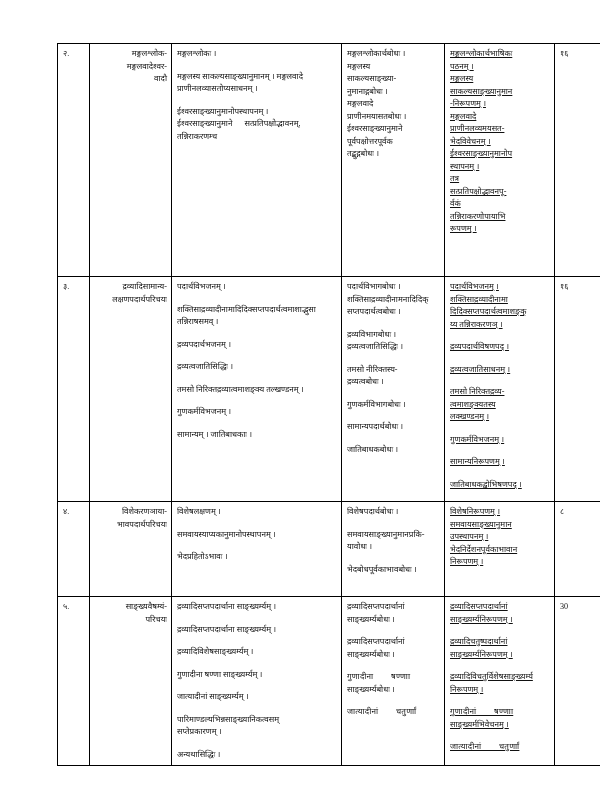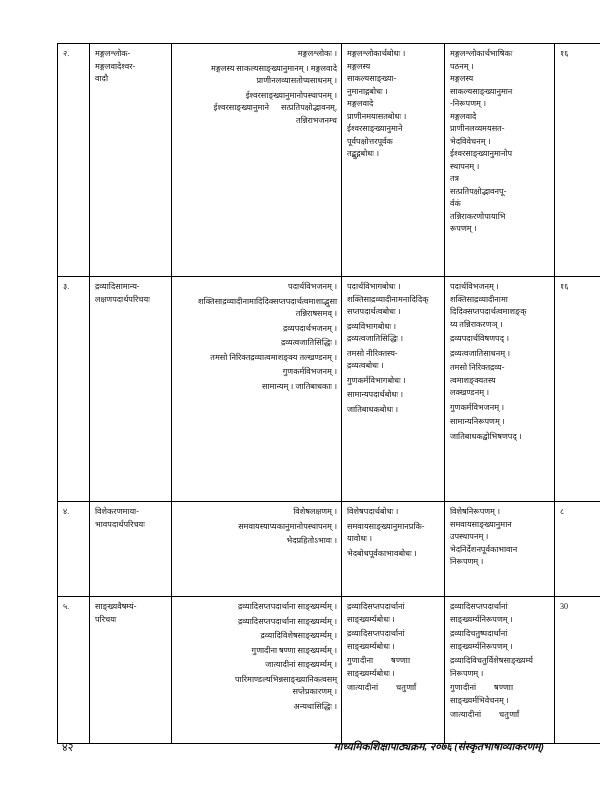--- a/index.html
+++ b/index.html
@@ -32,35 +32,35 @@
   }
   table.syllabus td {
     border: 1px solid #000;
     vertical-align: top;
     padding: 4px 4px 4px 5px;
     font-size: 8.1px;
     line-height: 1.55;
     font-family: "Liberation Serif", "DejaVu Serif", serif;
   }
   .c0 { width: 22px; text-align: left; }
-  .c1 { width: 72px; }
-  .c2 { width: 160px; text-align: right; }
+  .c1 { width: 72px; text-align: right; }
+  .c2 { width: 160px; }
   .c3 { width: 93px; }
-  .c4 { width: 100px; }
+  .c4 { width: 100px; text-decoration: underline; }
   .c5 { width: 40px; text-align: left; }
 
   .cell-line {
     display: block;
     white-space: pre-wrap;
   }
   .cell-line.spread {
     letter-spacing: 0.2px;
   }
   .cell-line.gap {
-    margin-top: 2px;
+    margin-top: 10px;
   }
   .r1 td { height: 224px; }
   .r2 td { height: 216px; }
   .r3 td { height: 86px; }
   .r4 td { height: 138px; }
 
   .footer {
     position: absolute;
     left: 0;
     top: 739px;
@@ -100,21 +100,21 @@
           <span class="cell-line">मङ्गलश्लोक-</span>
           <span class="cell-line">मङ्गलवादेश्वर-</span>
           <span class="cell-line">वादौ</span>
         </td>
         <td class="c2">
           <span class="cell-line">मङ्गलश्लोकः ।</span>
           <span class="cell-line gap">मङ्गलस्य साकल्यसाङ्ख्यानुमानम् । मङ्गलवादे</span>
           <span class="cell-line">प्राणीनलव्यासतोप्यसाधनम् ।</span>
           <span class="cell-line gap">ईश्वरसाङ्ख्यानुमानोपस्थापनम् ।</span>
           <span class="cell-line">ईश्वरसाङ्ख्यानुमाने      सत्प्रतिपक्षोद्भावनम्,</span>
-          <span class="cell-line">तन्निराभजनम्च</span>
+          <span class="cell-line">तन्निराकरणम्च</span>
         </td>
         <td class="c3">
           <span class="cell-line">मङ्गलश्लोकार्थबोधः ।</span>
           <span class="cell-line">मङ्गलस्य</span>
           <span class="cell-line">साकल्यसाङ्ख्या-</span>
           <span class="cell-line">नुमानाद्गबोधः ।</span>
           <span class="cell-line">मङ्गलवादे</span>
           <span class="cell-line">प्राणीनमयासतबोधः ।</span>
           <span class="cell-line">ईश्वरसाङ्ख्यानुमाने</span>
           <span class="cell-line">पूर्वपक्षोत्तरपूर्वक</span>
@@ -189,21 +189,21 @@
         <td class="c5">
           <span class="cell-line">१६</span>
         </td>
       </tr>
 
       <tr class="r3">
         <td class="c0">
           <span class="cell-line">४.</span>
         </td>
         <td class="c1">
-          <span class="cell-line">विशेकरणमाया-</span>
+          <span class="cell-line">विशेकरणञाया-</span>
           <span class="cell-line">भावपदार्थपरिचयः</span>
         </td>
         <td class="c2">
           <span class="cell-line">विशेषलक्षणम् ।</span>
           <span class="cell-line gap">समवायस्याप्यकानुमानोपस्थापनम् ।</span>
           <span class="cell-line gap">भेदप्रहितोऽभावः ।</span>
         </td>
         <td class="c3">
           <span class="cell-line">विशेषपदार्थबोधः ।</span>
           <span class="cell-line gap">समवायसाङ्ख्यानुमानप्रकि-</span>
@@ -260,18 +260,14 @@
           <span class="cell-line">साङ्ख्यर्मभिवेचनम् ।</span>
           <span class="cell-line gap spread">जात्यादीनां        चतुर्णाां</span>
         </td>
         <td class="c5">
           <span class="cell-line">30</span>
         </td>
       </tr>
     </tbody>
   </table>
 
-  <div class="footer">
-    <div class="folio">४२</div>
-    <div class="footer-title">माध्यमिकशिक्षापाठ्यक्रम, २०७६ (संस्कृतभाषाव्याकरणम्)</div>
-  </div>
 
 </div>
 
 </body></html>

